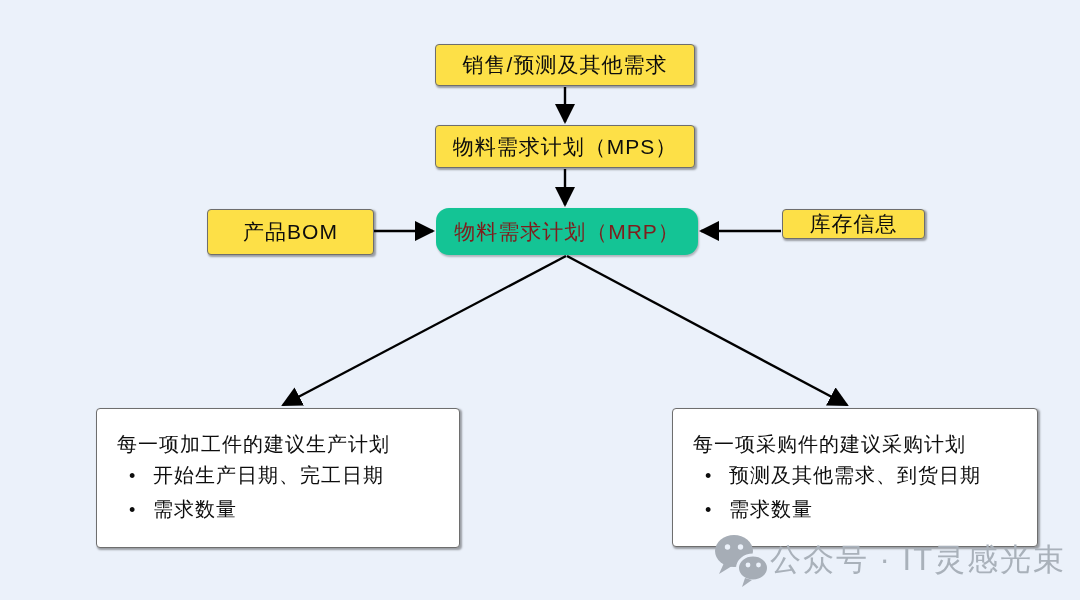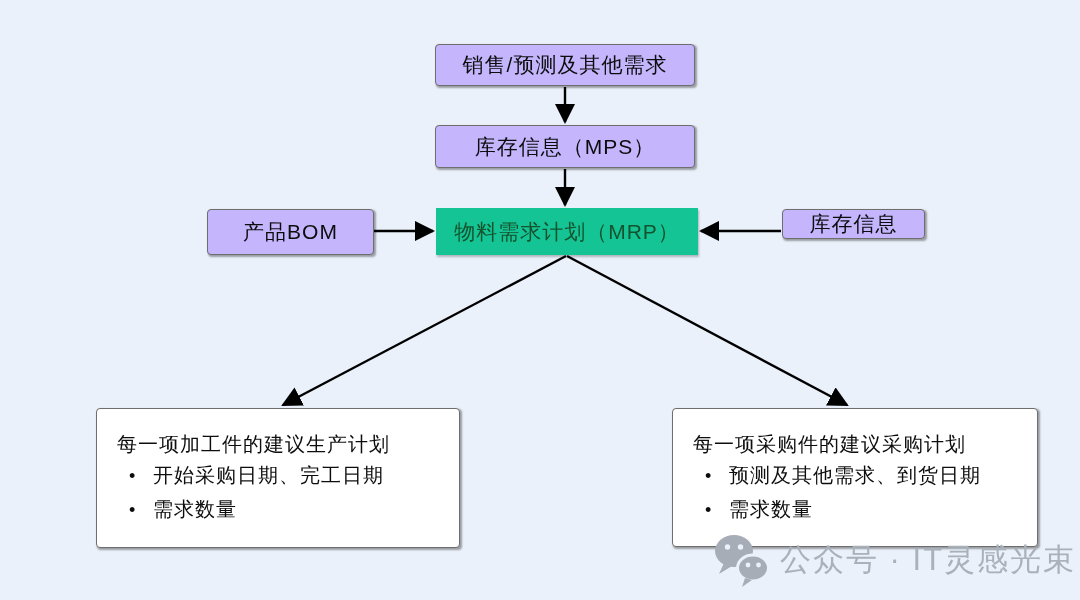--- a/index.html
+++ b/index.html
@@ -12,38 +12,38 @@
     width:1080px;height:600px;
     background:#ebf1fa;
     overflow:hidden;
   }
   .connectors{
     position:absolute;left:0;top:0;width:1080px;height:600px;
     pointer-events:none;
   }
   .node{
     position:absolute;
-    background:#c4b5fd;
+    background:#fde047;
     border:1px solid #6e6e6e;
     border-radius:4px;
     box-shadow:1.5px 1.5px 2px rgba(0,0,0,0.35);
     display:flex;align-items:center;justify-content:center;
     color:#0d0d0d;
     font-size:21px;
     font-weight:500;
     letter-spacing:1px;
     box-sizing:border-box;
     white-space:nowrap;
   }
   .node-demand{left:435px;top:44px;width:260px;height:42px;}
   .node-mps{left:435px;top:125px;width:260px;height:43px;}
   .node-mrp{
     left:436px;top:208px;width:262px;height:47px;
-    background:#14c495;border:none;color:#14532d;
-    border-radius:0;
+    background:#14c495;border:none;color:#7f1d1d;
+    border-radius:13px;
     box-shadow:1px 1.5px 2px rgba(0,0,0,0.25);
   }
   .node-bom{left:207px;top:209px;width:167px;height:46px;}
   .node-inventory{left:782px;top:209px;width:143px;height:30px;}
   .panel{
     position:absolute;
     background:#ffffff;
     border:1px solid #6e6e6e;
     border-radius:4px;
     box-shadow:1.5px 1.5px 2px rgba(0,0,0,0.35);
@@ -55,21 +55,21 @@
     padding:20px 10px 0 20px;
     white-space:nowrap;
   }
   .panel-production{left:96px;top:408px;width:364px;height:140px;}
   .panel-purchase{left:672px;top:408px;width:366px;height:139px;}
   .panel-title{line-height:30px;}
   .bullet-line{display:flex;align-items:baseline;line-height:33px;padding-left:12px;}
   .bullet-dot{width:24px;font-size:18px;}
   .watermark{
     position:absolute;left:712px;top:532px;
-    display:flex;align-items:center;gap:10px;
+    display:flex;align-items:center;gap:0;
     color:#a9b1ba;
     font-size:31px;
     letter-spacing:2px;
     z-index:5;
     white-space:nowrap;
   }
   .wechat-svg{display:block;}
 </style>
 </head>
 <body>
@@ -88,40 +88,40 @@
     <line x1="781" y1="231" x2="701" y2="231" stroke="#000" stroke-width="2.4" marker-end="url(#arrow)"></line>
     <line x1="566" y1="256" x2="283" y2="405" stroke="#000" stroke-width="2.4" marker-end="url(#arrow)"></line>
     <line x1="567" y1="256" x2="847" y2="405" stroke="#000" stroke-width="2.4" marker-end="url(#arrow)"></line>
   </svg>
 
   <div class="node node-demand">
     <span>销售/预测及其他需求</span>
   </div>
 
   <div class="node node-mps">
-    <span>库存信息（MPS）</span>
+    <span>物料需求计划（MPS）</span>
   </div>
 
   <div class="node node-mrp">
     <span>物料需求计划（MRP）</span>
   </div>
 
   <div class="node node-bom">
     <span>产品BOM</span>
   </div>
 
   <div class="node node-inventory">
     <span>库存信息</span>
   </div>
 
   <div class="panel panel-production">
     <div class="panel-title">每一项加工件的建议生产计划</div>
     <div class="bullet-line">
       <span class="bullet-dot">•</span>
-      <span>开始采购日期、完工日期</span>
+      <span>开始生产日期、完工日期</span>
     </div>
     <div class="bullet-line">
       <span class="bullet-dot">•</span>
       <span>需求数量</span>
     </div>
   </div>
 
   <div class="panel panel-purchase">
     <div class="panel-title">每一项采购件的建议采购计划</div>
     <div class="bullet-line">

